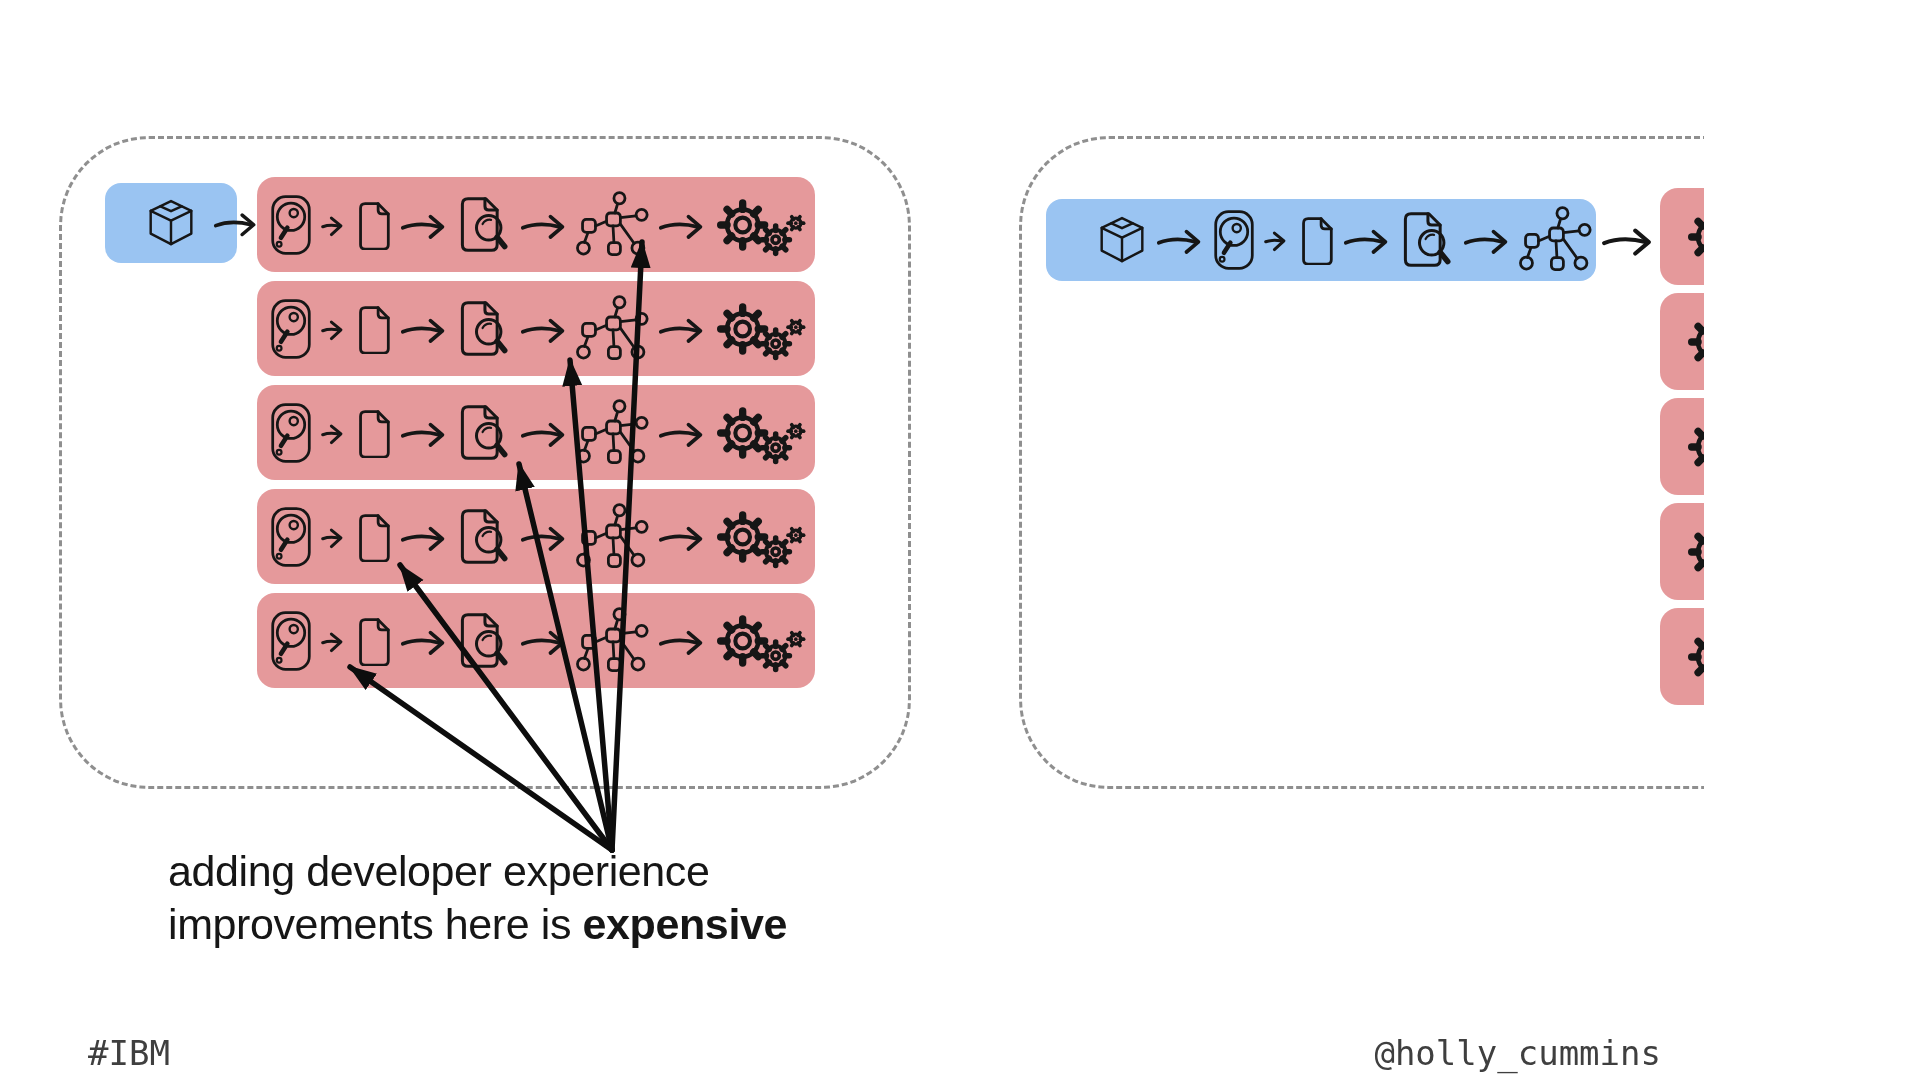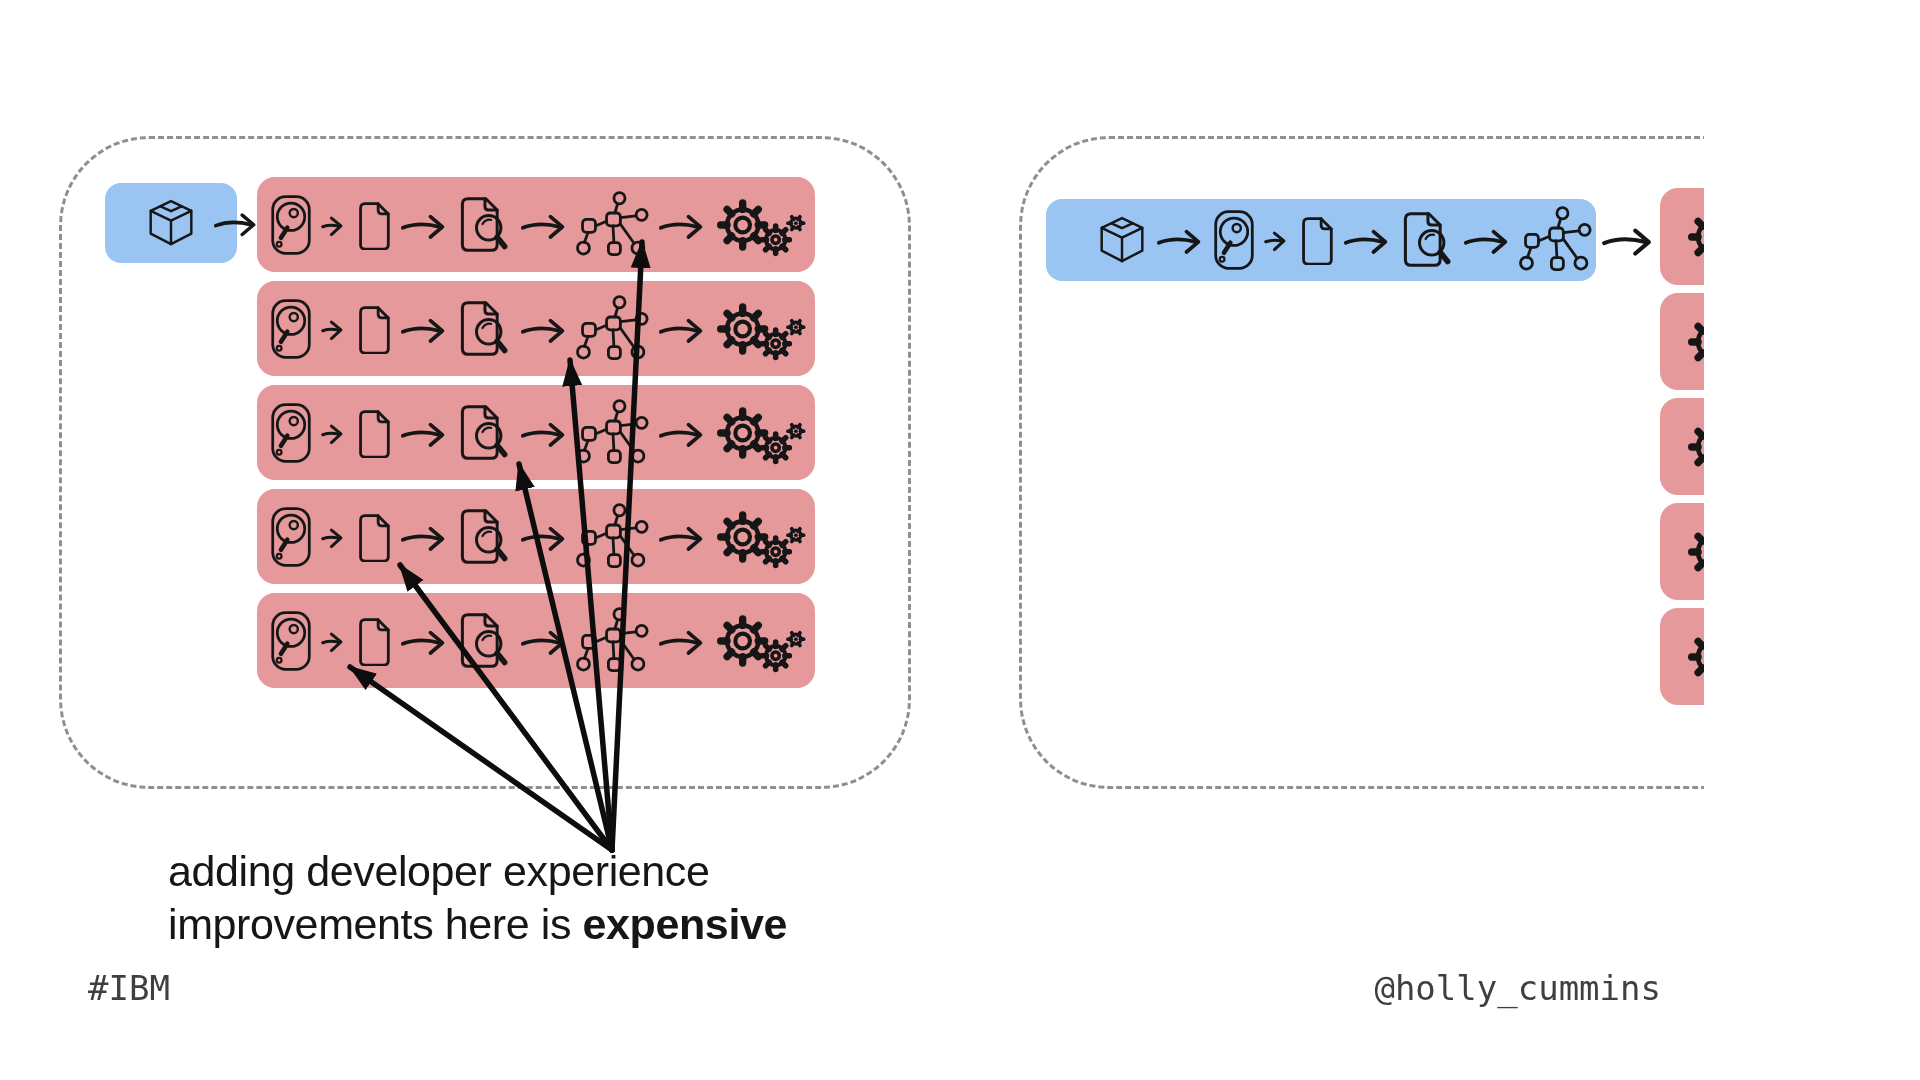--- a/index.html
+++ b/index.html
@@ -43,21 +43,21 @@
   .flow-arrow-abs{position:absolute;}
   #fan-arrows{position:absolute;left:0;top:0;width:1920px;height:1080px;pointer-events:none;z-index:6;}
   .icon{flex:0 0 auto;}
   .caption{
     position:absolute;left:168px;top:845px;
     font-size:43px;line-height:53px;letter-spacing:-0.4px;
     color:var(--ink,#161616);z-index:4;
   }
   .caption b{font-weight:700;text-align:center;}
   .footer-text{
-    position:absolute;top:968px;
+    position:absolute;top:1033px;
     font-family:"DejaVu Sans Mono","Liberation Mono",monospace;
     font-size:34px;color:var(--footer_text,#3f3f3f);
   }
   #footer-left{left:88px;}
   #footer-right{right:43px;margin-left:32px;}
 </style>
 </head>
 <body>
 
 <div class="slide">

